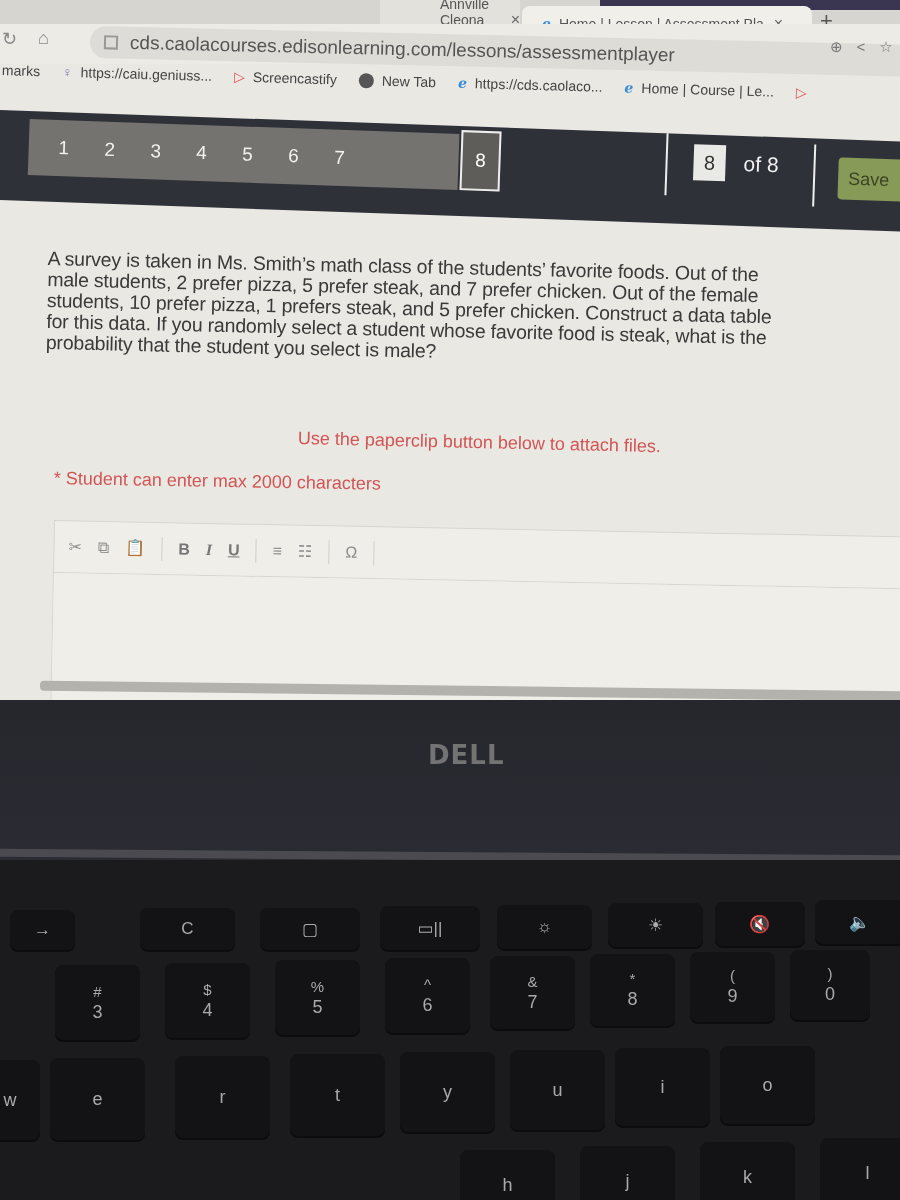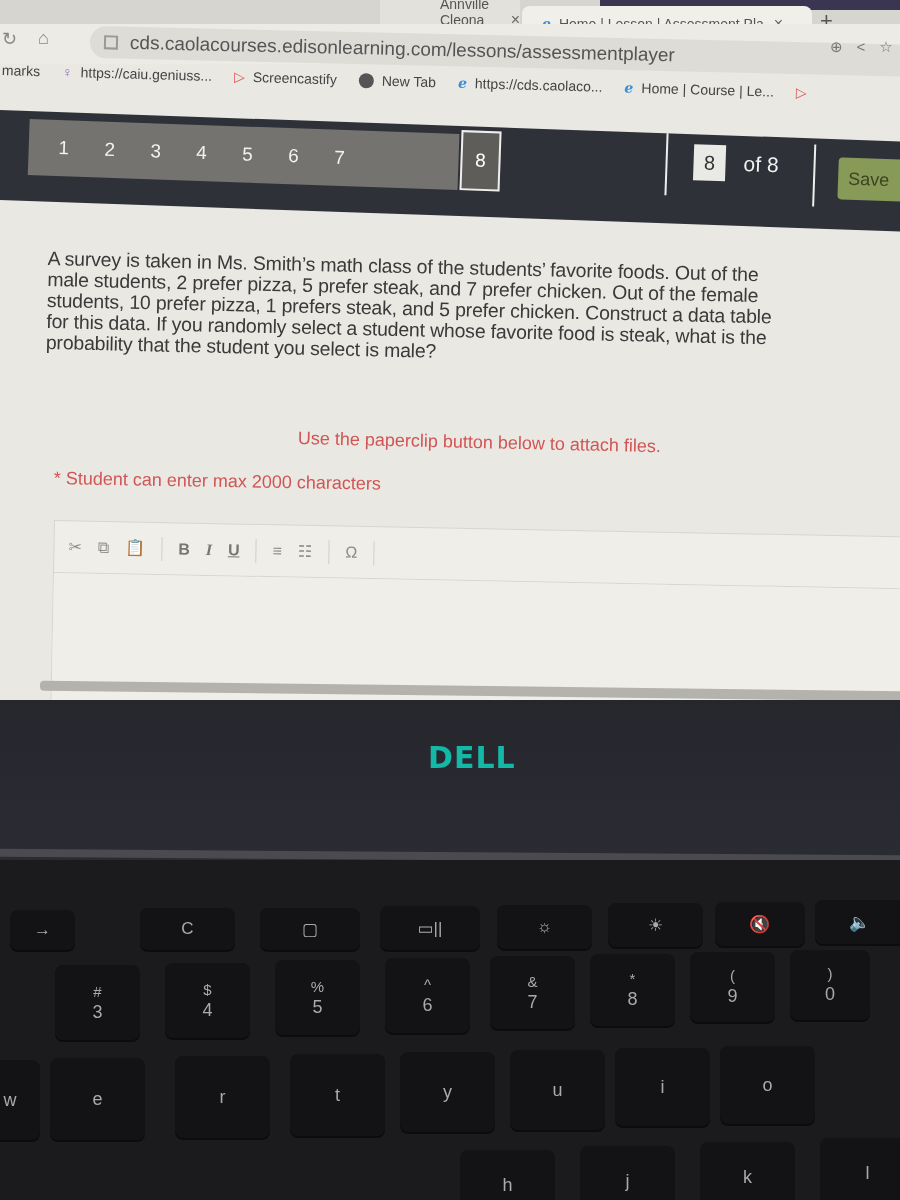--- a/index.html
+++ b/index.html
@@ -59,21 +59,21 @@
   #editor-toolbar .sep { width: 1px; height: 24px; background: #d0d0cc; }
   #editor-toolbar .tb { cursor: pointer; }
   .tb-bold { font-weight: bold; color: #777; }
   .tb-italic { font-style: italic; font-weight: bold; color: #777; font-family: "Liberation Serif", serif; }
   .tb-under { text-decoration: underline; font-weight: bold; color: #777; }
   #editor-body { height: 127px; background: #efeee8; }
   #screen-bottom-edge { position: absolute; left: 40px; top: 686px; width: 880px; height: 10px; background: #b3b2ac; border-radius: 4px; transform: rotate(0.7deg); }
 
   
   #bezel { position: absolute; left: 0; top: 700px; width: 900px; height: 160px; background: linear-gradient(#26262d, #2b2b33); }
-  #dell-logo { position: absolute; left: 428px; top: 740px; font-size: 30px; font-weight: bold; color: #14b8a6; letter-spacing: 1px; font-family: "DejaVu Sans", sans-serif; }
+  #dell-logo { position: absolute; left: 428px; top: 740px; font-size: 26px; font-weight: bold; color: #737373; letter-spacing: 1px; font-family: "DejaVu Sans", sans-serif; }
   #hinge { position: absolute; left: 0; top: 852px; width: 900px; height: 8px; background: #4a4a50; transform: rotate(0.4deg); }
   #keyboard { position: absolute; left: 0; top: 860px; width: 900px; height: 340px; background: #1b1b1e; }
   .key { position: absolute; background: #131316; border-radius: 8px; color: #aaa; font-size: 17px; display: flex; flex-direction: column; align-items: center; justify-content: center; box-shadow: 0 2px 0 #0c0c0e; }
   .key .top { font-size: 15px; line-height: 18px; }
   .key .bot { font-size: 18px; line-height: 22px; }
 </style>
 </head>
 <body>
 
 <div id="screen">

